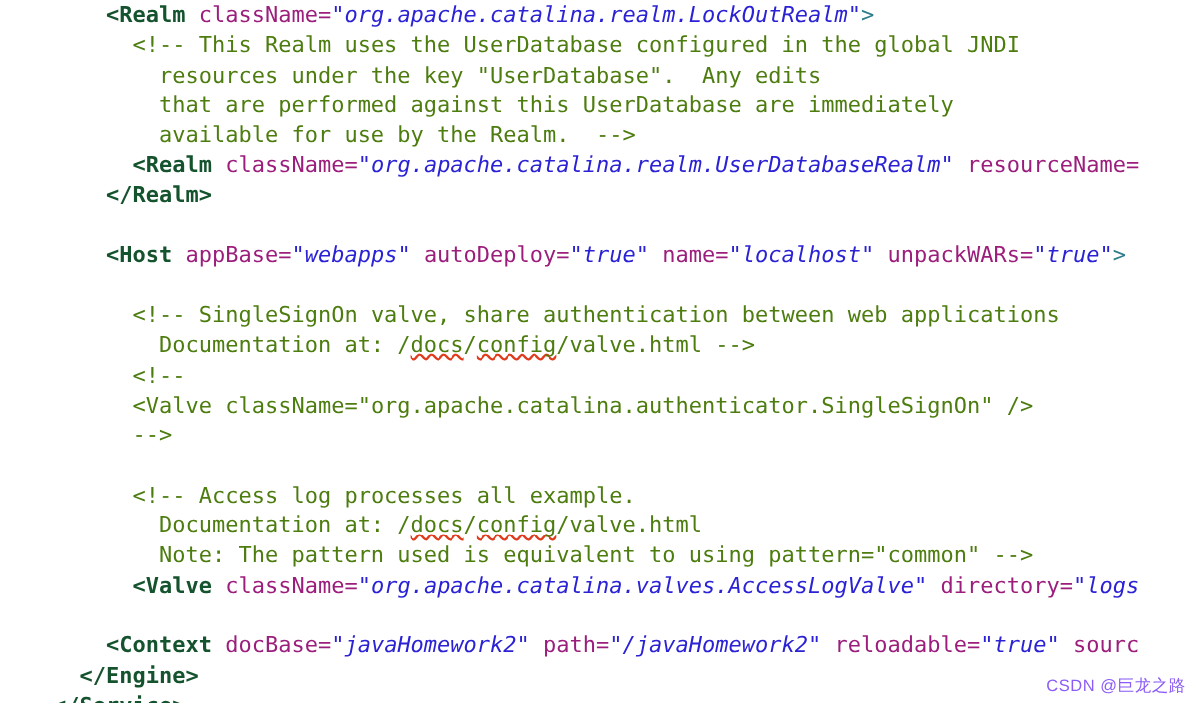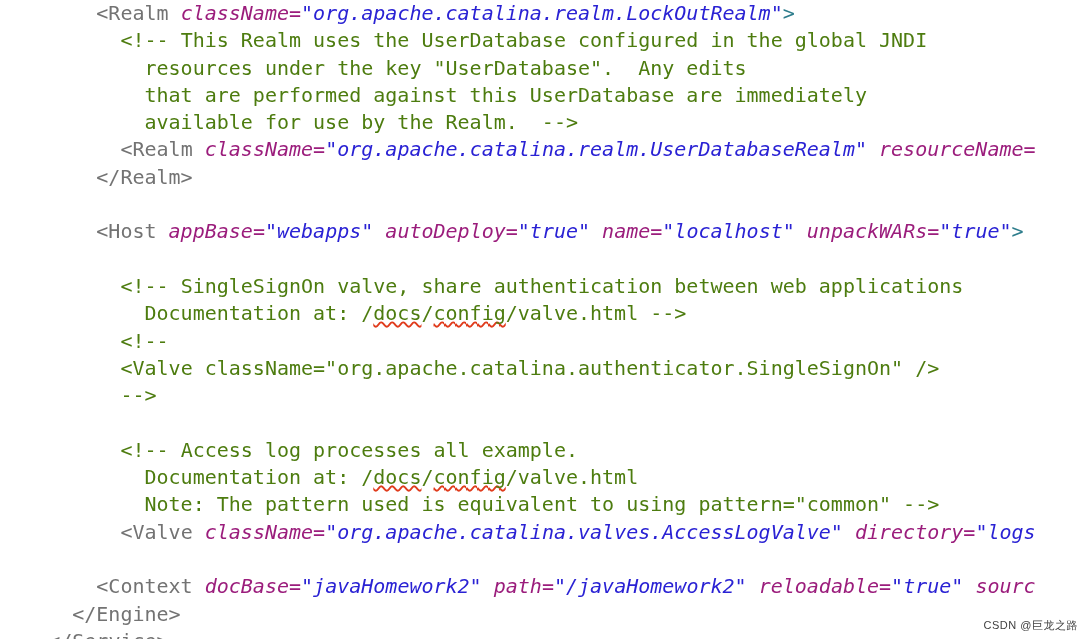--- a/index.html
+++ b/index.html
@@ -37,41 +37,41 @@
     font-family: "DejaVu Sans Mono", "Liberation Mono", monospace;
   }
 
   .ln {
     display: block;
     height: 27.3px;
     white-space: pre;
   }
 
   
-  .tag        { color: #737373; }
-  .attr       { color: #9b1d7c; font-style: italic; }
+  .tag        { color: #14532d; font-weight: bold; }
+  .attr       { color: #9b1d7c; }
   .eq         { color: #9b1d7c; }
   .val        { color: #2a22d4; font-style: italic; }
   .comment    { color: #4d7c0f; }
   .punct      { color: #2e7d8c; }
 
   
   .sp {
     text-decoration: underline wavy #e03b1c;
     text-decoration-skip-ink: none;
     text-align: center;
   }
 
   #watermark {
     position: absolute;
     right: 10px;
     bottom: 6px;
     font-family: "Liberation Sans", "DejaVu Sans", sans-serif;
-    font-size: 11px;
-    color: #404040;
+    font-size: 15px;
+    color: #8b5cf6;
     letter-spacing: 0.5px;
     white-space: pre;
     user-select: none;
   }
 </style>
 </head>
 <body>
 
 <div id="editor">
 

